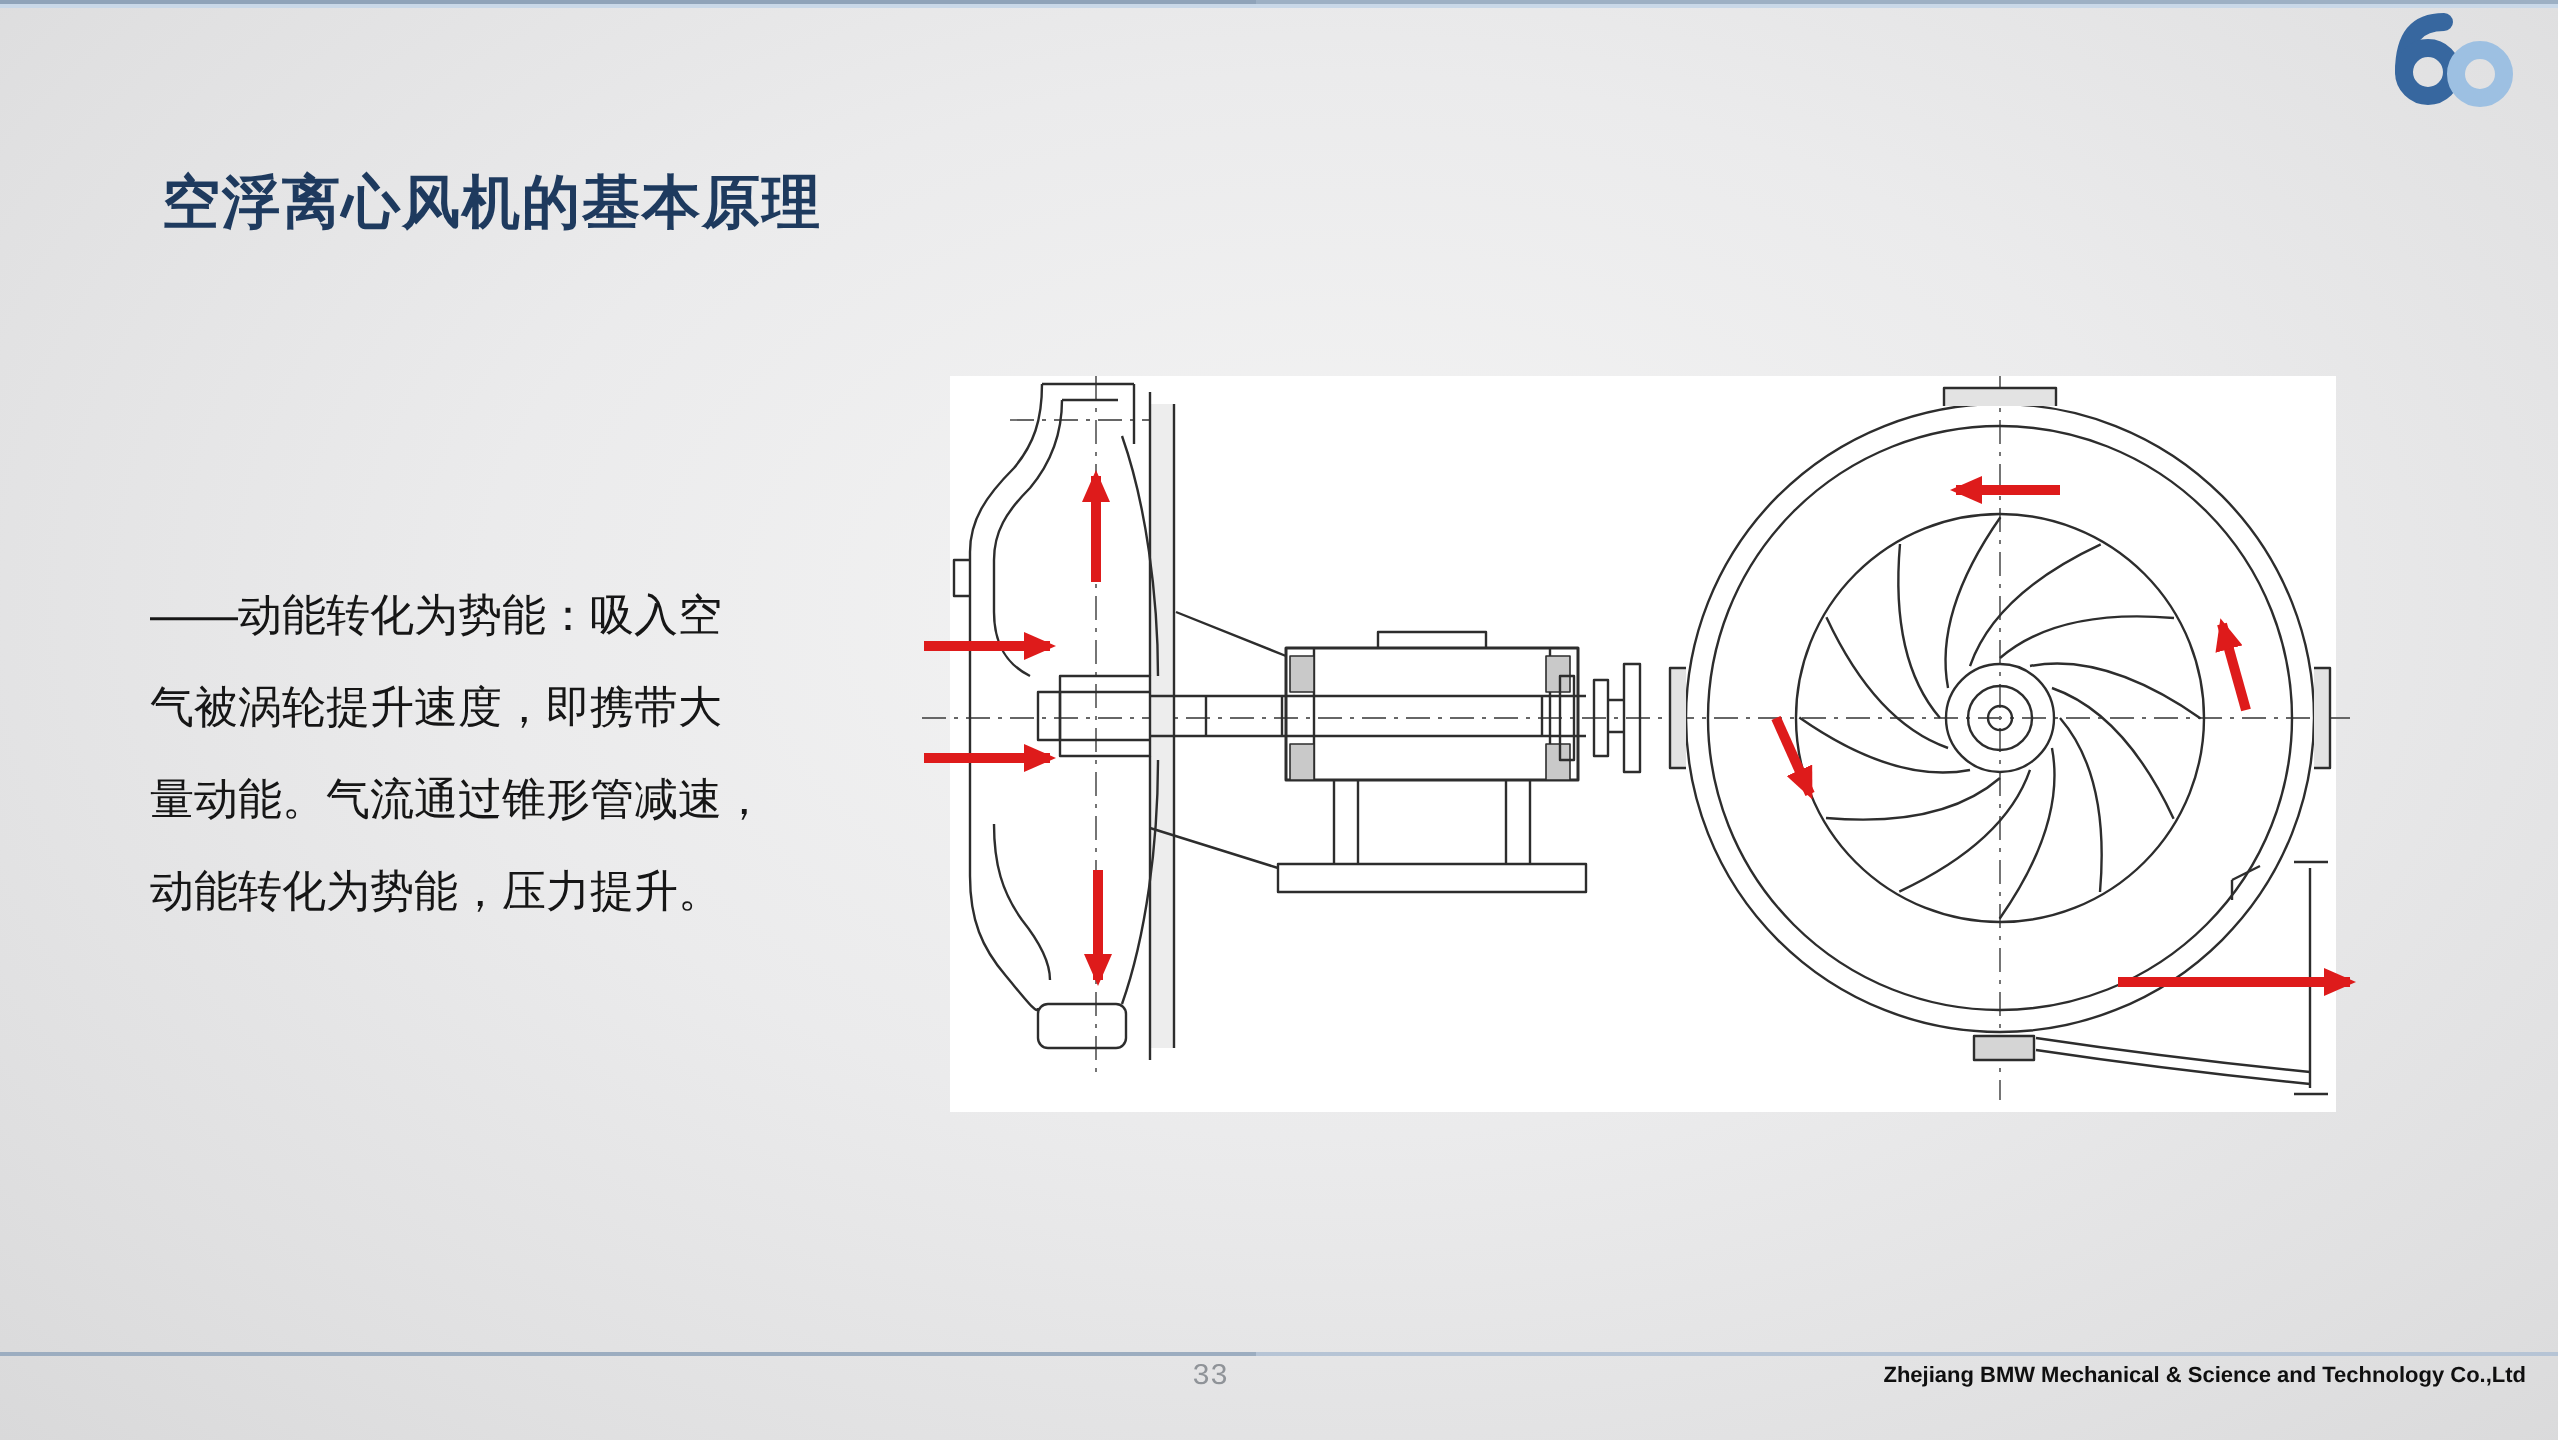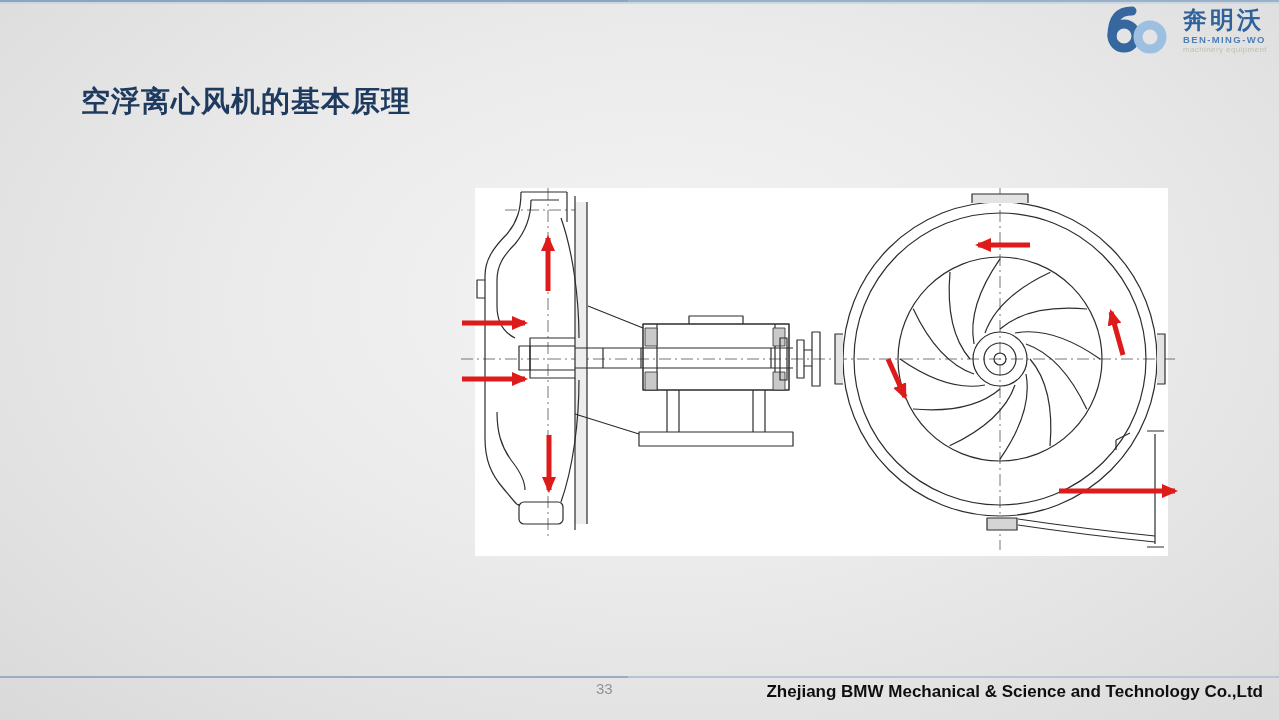--- a/index.html
+++ b/index.html
@@ -21,49 +21,50 @@
   .page-title{position:absolute;left:57px;top:82px;font-size:29px;font-weight:bold;color:#1e3a5e;letter-spacing:1px;margin-left:24px;}
   .intro-line{position:absolute;left:75px;top:199px;font-size:22px;color:#161616;}
   .paragraph{position:absolute;left:75px;top:285px;width:360px;font-size:22px;color:#161616;}
   .paragraph .pline{height:46px;line-height:46px;white-space:nowrap;}
   
   .figure-panel{position:absolute;left:475px;top:188px;width:693px;height:368px;background:#ffffff;}
   .figure-panel svg{position:absolute;left:0;top:0;overflow:visible;}
   
   .footer-divider{position:absolute;left:0;top:676px;width:1279px;height:2px;background:#b6c4d5;}
   .footer-divider .dark-seg{position:absolute;left:0;top:0;width:628px;height:2px;background:#9cadc0;}
-  .page-number{position:absolute;left:596px;top:680px;font-size:15px;color:#8f9398;}
-  .company{position:absolute;right:16px;top:682px;font-size:17px;font-weight:bold;color:#0f0f0f;}
+  .page-number{position:absolute;left:596px;top:680px;font-size:15px;color:#8f9398;font-family:Liberation Mono, monospace;}
+  .company{position:absolute;right:16px;top:682px;font-size:11px;font-weight:bold;color:#0f0f0f;}
 </style>
 </head>
 <body>
 
 <div class="slide">
 
   <div class="header-divider">
       <div class="dark-seg"></div>
     </div>
 
   <div class="logo">
     <span>
       <svg width="78" height="52" viewBox="0 0 78 52">
         <path d="M13,33 C13,16 19,8 33,8" stroke="#37679f" stroke-width="9" fill="none" stroke-linecap="round"></path>
         <circle cx="25" cy="33" r="12" stroke="#37679f" stroke-width="9" fill="none"></circle>
         <circle cx="51" cy="34" r="12" stroke="#9dc0e2" stroke-width="9" fill="none"></circle>
       </svg>
     </span>
-    <span class="logo-text">
-      <span class="logo-cn">奔明沃</span>
-      <span class="logo-en">BEN-MING-WO</span>
-      <span class="logo-tag">machinery equipment</span>
-    </span>
   </div>
 
   <div class="page-title">空浮离心风机的基本原理</div>
 
+  <div class="paragraph">
+    <div class="pline">——动能转化为势能：吸入空</div>
+    <div class="pline">气被涡轮提升速度，即携带大</div>
+    <div class="pline">量动能。气流通过锥形管减速，</div>
+    <div class="pline">动能转化为势能，压力提升。</div>
+  </div>
 
   <div class="figure-panel">
     <svg width="693" height="368" viewBox="0 0 693 368">
       <defs>
         <marker id="ah" viewBox="0 0 16 14" markerWidth="16" markerHeight="14" refX="13" refY="7" orient="auto" markerUnits="userSpaceOnUse">
           <path d="M0,0 L16,7 L0,14 Z" fill="#de1b1b"></path>
         </marker>
         <path id="blade" d="M555,171 Q580,200 575,258"></path>
       </defs>
 

